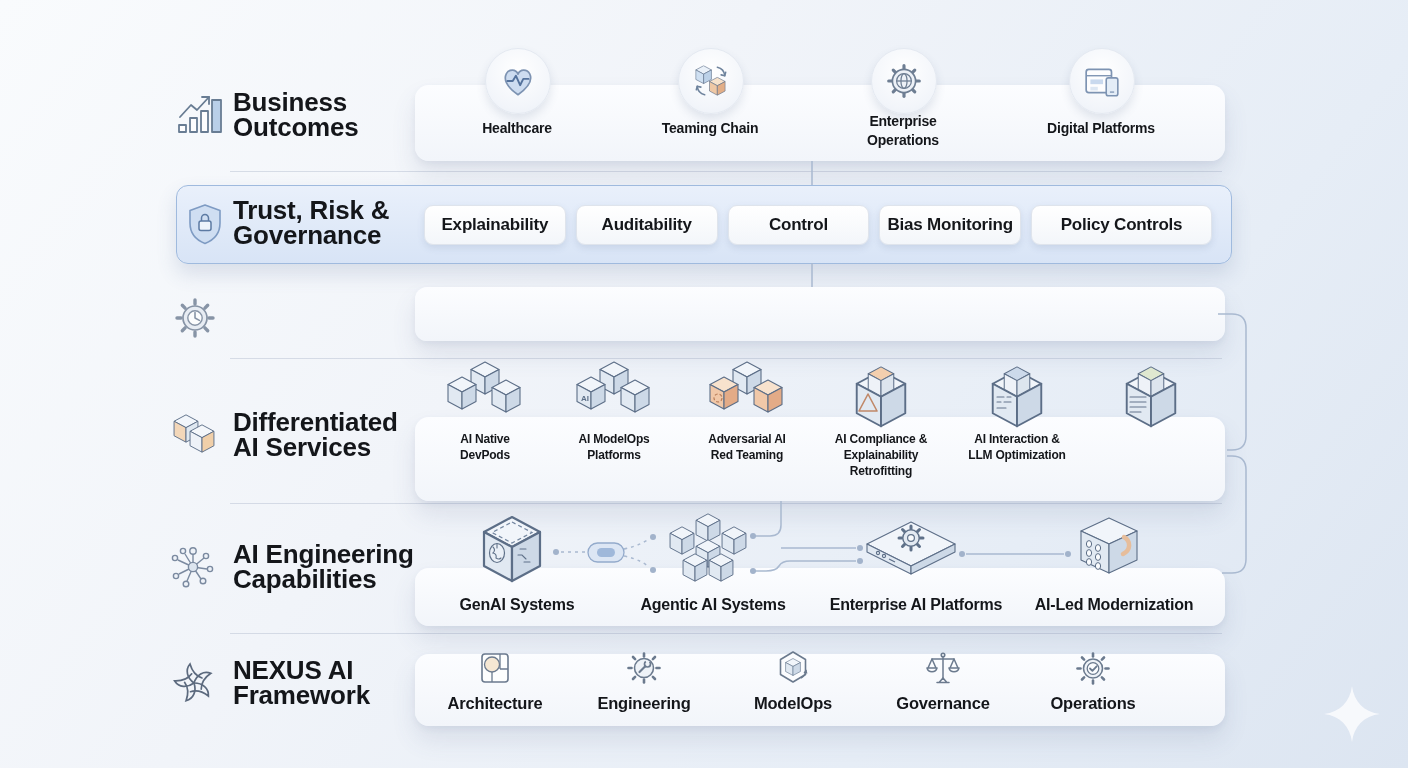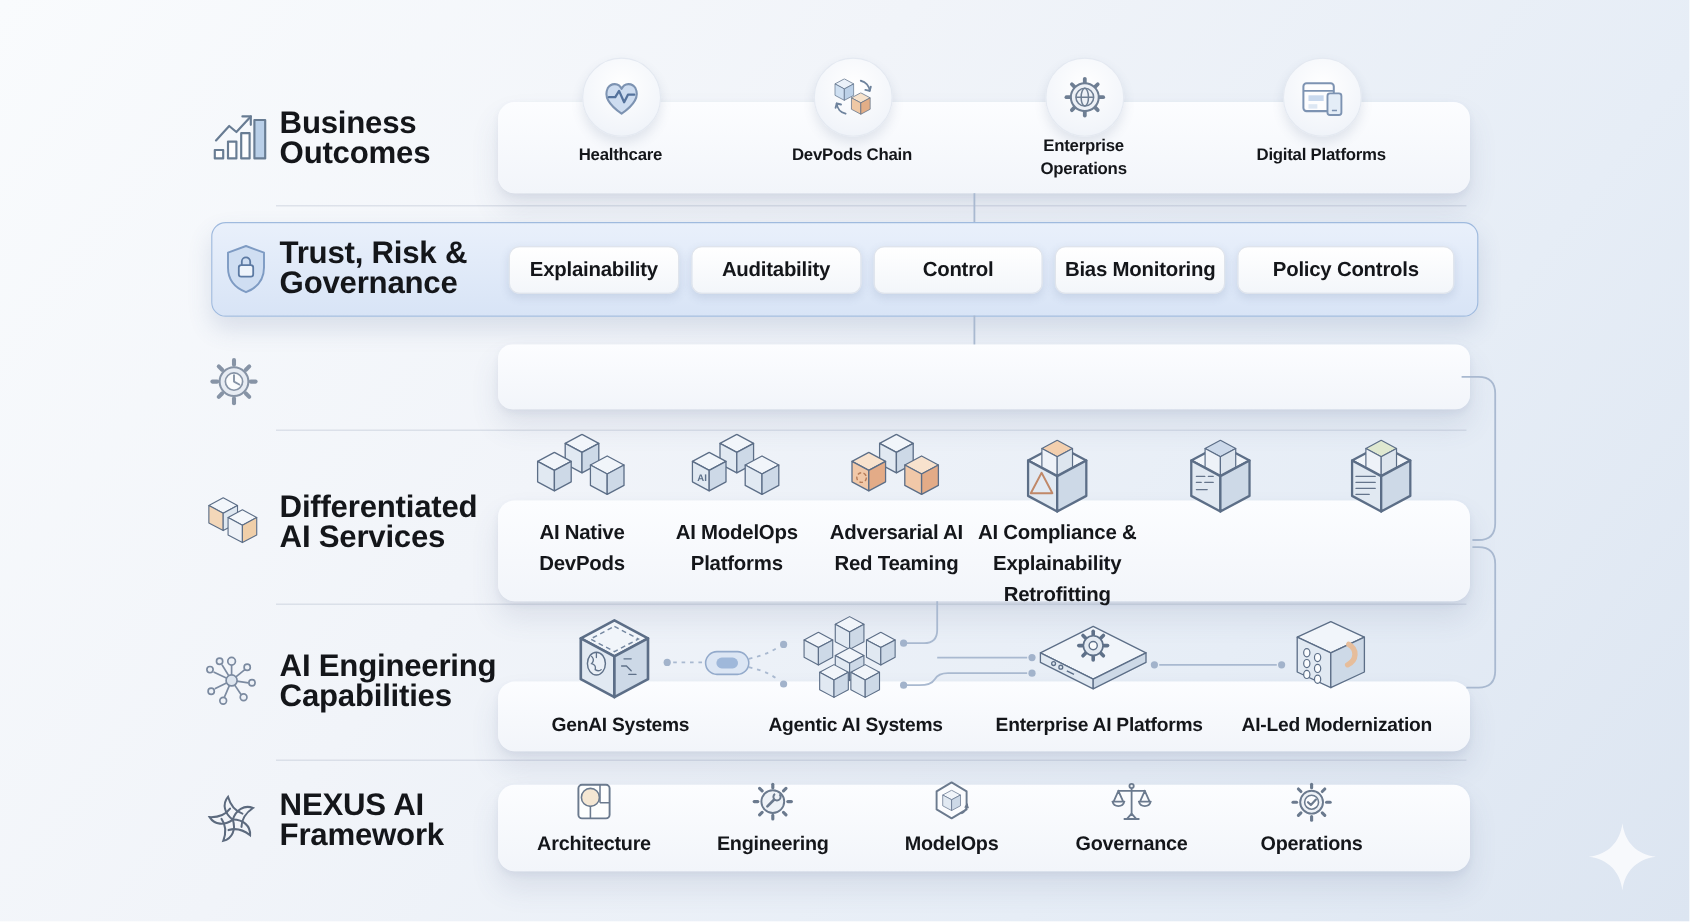--- a/index.html
+++ b/index.html
@@ -20,21 +20,21 @@
     box-shadow:0 3px 7px rgba(80,100,140,.14);font-size:17px;font-weight:700;letter-spacing:-.2px;color:#14161a;
     white-space:nowrap}
   .pill.wide{flex:1.28}
   .circ{position:absolute;width:64px;height:64px;border-radius:50%;z-index:4;
     background:radial-gradient(circle at 50% 35%,#ffffff 0%,#f2f5fa 70%,#e9eef5 100%);
     border:1px solid #e4e9f1;box-shadow:0 5px 10px rgba(70,90,130,.14);
     display:flex;align-items:center;justify-content:center}
   .lbl{position:absolute;z-index:4;text-align:center;font-weight:700;letter-spacing:-.2px;
     white-space:pre-line;color:#14161a}
   .biz{width:170px;font-size:14px;line-height:19px}
-  .svc{width:150px;font-size:17px;line-height:26px}
+  .svc{width:150px;font-size:12px;line-height:16px}
   .cap{width:200px;font-size:16px;line-height:19px}
   .fw{width:150px;font-size:16.5px;line-height:19px}
   .icon{position:absolute;z-index:4}
   .divider{position:absolute;left:230px;width:992px;height:1px;background:rgba(158,170,192,.35);z-index:1}
   .lines{position:absolute;left:0;top:0;z-index:3;pointer-events:none}
   .cube-sym path{stroke:#5c6e87;stroke-width:1.1;stroke-linejoin:round}
   .c-top{fill:var(--ct,#f1f5fa)} .c-left{fill:var(--cl,#e1e9f2)} .c-right{fill:var(--cr,#cdd9e7)}
   .li{fill:none;stroke:#687c93;stroke-width:1.8;stroke-linejoin:round;stroke-linecap:round}
 </style>
 </head>
@@ -142,21 +142,21 @@
     <svg width="38" height="38" viewBox="0 0 36 36">
       <rect x="3" y="7" width="24" height="22" rx="2.5" fill="#fdfdfe" stroke="#7d93b2" stroke-width="1.6"></rect>
       <line x1="3" y1="13" x2="27" y2="13" stroke="#7d93b2" stroke-width="1.3"></line>
       <rect x="7" y="16.5" width="12" height="4.5" fill="#c9d9ee"></rect>
       <rect x="7" y="23.5" width="7" height="3.5" fill="#dde7f3"></rect>
       <rect x="22" y="15" width="11" height="17" rx="2" fill="#e4edf7" stroke="#7d93b2" stroke-width="1.5"></rect>
       <line x1="25.5" y1="28.5" x2="29.5" y2="28.5" stroke="#7d93b2" stroke-width="1.2"></line>
     </svg>
   </div>
   <div class="lbl biz" style="left:432px;top:119px">Healthcare</div>
-  <div class="lbl biz" style="left:625px;top:119px">DevPods Chain</div>
+  <div class="lbl biz" style="left:625px;top:119px">Teaming Chain</div>
   <div class="lbl biz" style="left:818px;top:112px">Enterprise
 Operations</div>
   <div class="lbl biz" style="left:1016px;top:119px">Digital Platforms</div>
 
   <div class="trustpanel"></div>
   <svg class="icon" style="left:187px;top:203px" width="36" height="42" viewBox="0 0 36 42">
     <path d="M18,2 L33,7.5 V20 C33,30.5 27,37 18,40.5 C9,37 3,30.5 3,20 V7.5 Z" fill="#cfdef2" stroke="#7e9bc3" stroke-width="1.6" stroke-linejoin="round"></path>
     <path d="M14.5,18 V15 a3.5,3.5 0 0 1 7,0 V18" fill="none" stroke="#5c7aa3" stroke-width="1.5"></path>
     <rect x="12" y="18" width="12" height="9.5" rx="2" fill="#eef4fb" stroke="#5c7aa3" stroke-width="1.5"></rect>
   </svg>
@@ -233,20 +233,22 @@
   </svg>
   <div class="lbl svc" style="left:410px;top:431px">AI Native
 DevPods</div>
   <div class="lbl svc" style="left:539px;top:431px">AI ModelOps
 Platforms</div>
   <div class="lbl svc" style="left:672px;top:431px">Adversarial AI
 Red Teaming</div>
   <div class="lbl svc" style="left:806px;top:431px">AI Compliance &amp;
 Explainability
 Retrofitting</div>
+  <div class="lbl svc" style="left:942px;top:431px">AI Interaction &amp;
+LLM Optimization</div>
 
   <div class="panel" style="left:415px;top:568px;width:810px;height:58px"></div>
   <svg class="icon" style="left:170px;top:543px" width="46" height="48" viewBox="0 0 46 48">
     <g fill="none" stroke="#7b8aa0" stroke-width="1.4">
       <line x1="23" y1="24" x2="23" y2="11"></line>
         <line x1="23" y1="24" x2="34" y2="15"></line>
       <line x1="23" y1="24" x2="37" y2="26"></line>
         <line x1="23" y1="24" x2="31" y2="36"></line>
       <line x1="23" y1="24" x2="17" y2="38"></line>
         <line x1="23" y1="24" x2="9" y2="31"></line>

